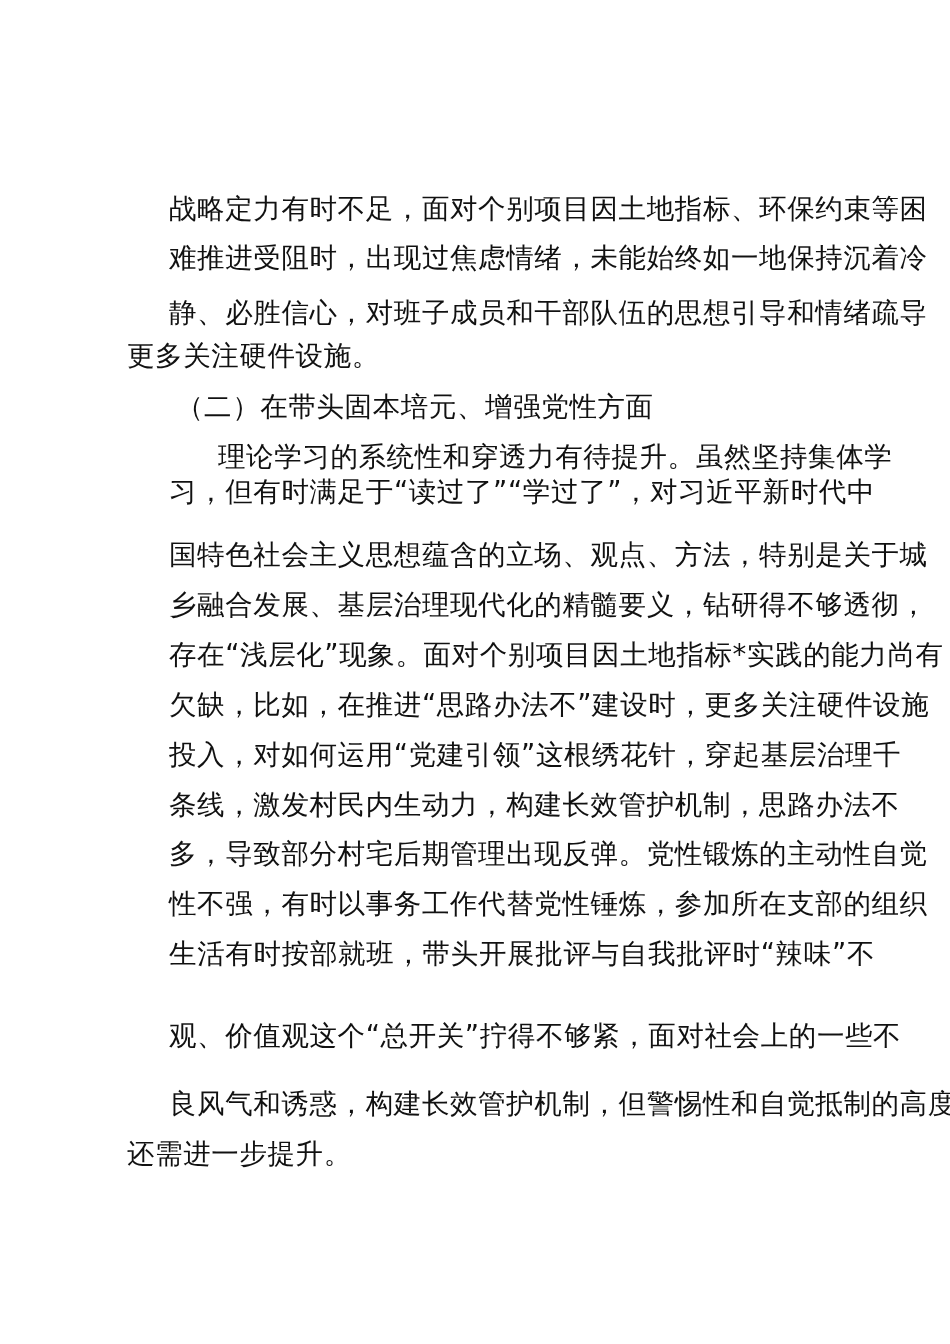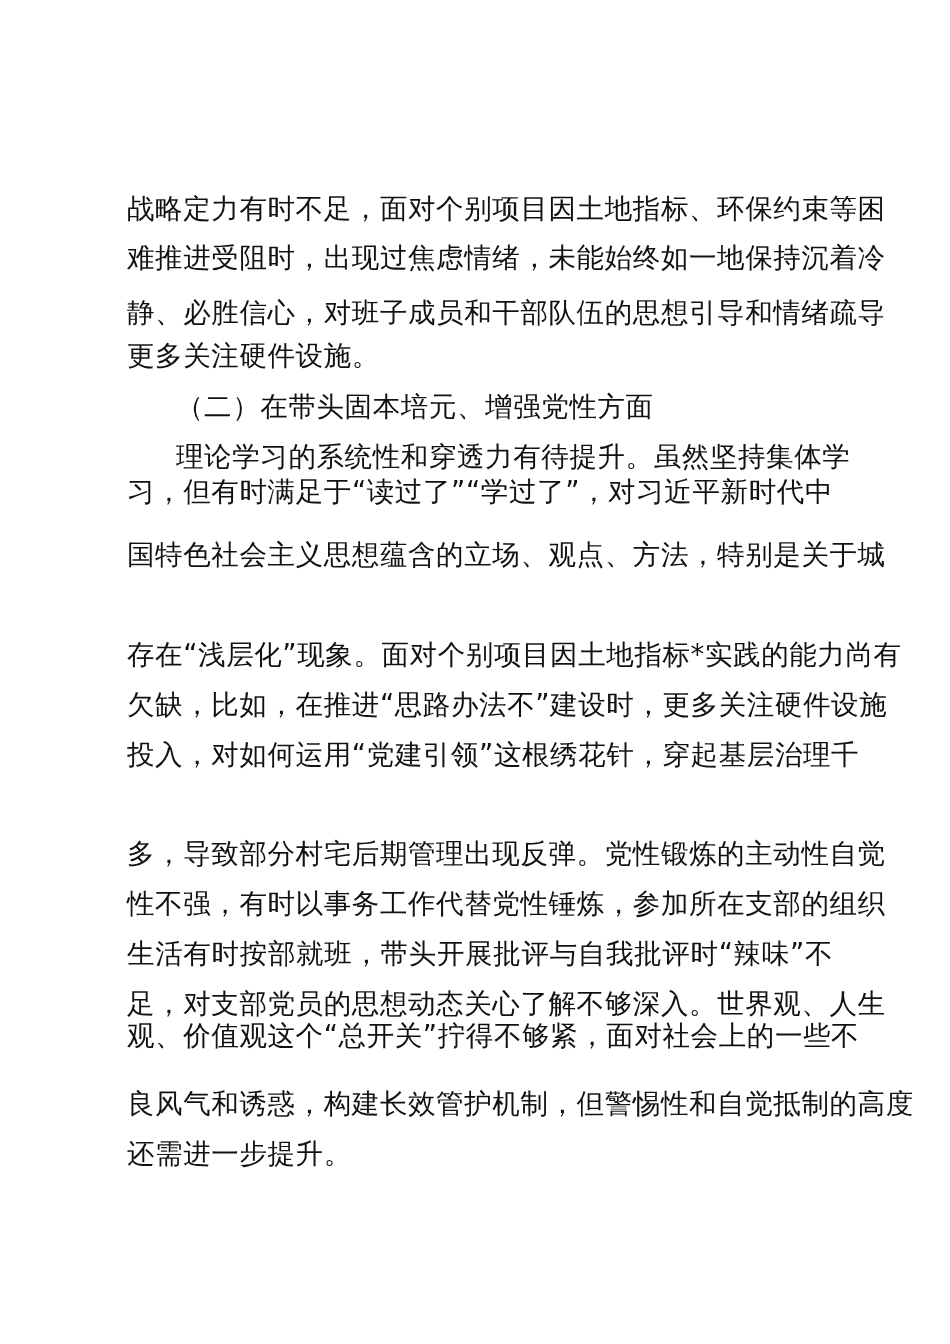--- a/index.html
+++ b/index.html
@@ -33,39 +33,41 @@
       white-space: nowrap;
       letter-spacing: 0.6px;
     }
     .line.indent {
       left: 176px;
       width: 657px;
     }
     .line.justify {
       text-align: justify;
       text-align-last: justify;
+      margin-left: 42px;
     }
   </style>
 </head>
 <body>
 
 <div class="page">
   <div class="line justify" style="top:188px">战略定力有时不足，面对个别项目因土地指标、环保约束等困</div>
   <div class="line justify" style="top:237px">难推进受阻时，出现过焦虑情绪，未能始终如一地保持沉着冷</div>
   <div class="line justify" style="top:292px">静、必胜信心，对班子成员和干部队伍的思想引导和情绪疏导</div>
   <div class="line" style="top:335px">更多关注硬件设施。</div>
 
   <div class="line indent" style="top:386px">（二）在带头固本培元、增强党性方面</div>
 
   <div class="line indent justify" style="top:436px">理论学习的系统性和穿透力有待提升。虽然坚持集体学</div>
   <div class="line justify" style="top:471px">习，但有时满足于“读过了”“学过了”，对习近平新时代中</div>
   <div class="line justify" style="top:534px">国特色社会主义思想蕴含的立场、观点、方法，特别是关于城</div>
+  <div class="line justify" style="top:584px">乡融合发展、基层治理现代化的精髓要义，钻研得不够透彻，</div>
   <div class="line justify" style="top:634px">存在“浅层化”现象。面对个别项目因土地指标*实践的能力尚有</div>
   <div class="line justify" style="top:684px">欠缺，比如，在推进“思路办法不”建设时，更多关注硬件设施</div>
   <div class="line justify" style="top:734px">投入，对如何运用“党建引领”这根绣花针，穿起基层治理千</div>
+  <div class="line justify" style="top:784px">条线，激发村民内生动力，构建长效管护机制，思路办法不</div>
   <div class="line justify" style="top:833px">多，导致部分村宅后期管理出现反弹。党性锻炼的主动性自觉</div>
   <div class="line justify" style="top:883px">性不强，有时以事务工作代替党性锤炼，参加所在支部的组织</div>
   <div class="line justify" style="top:933px">生活有时按部就班，带头开展批评与自我批评时“辣味”不</div>
-  <div class="line justify" style="top:983px">足，对支部党员的思想动态关心了解不够深入。世界观、人生</div>
   <div class="line justify" style="top:1015px">观、价值观这个“总开关”拧得不够紧，面对社会上的一些不</div>
   <div class="line justify" style="top:1083px">良风气和诱惑，构建长效管护机制，但警惕性和自觉抵制的高度</div>
   <div class="line" style="top:1133px">还需进一步提升。</div>
 </div>
 
 </body></html>

